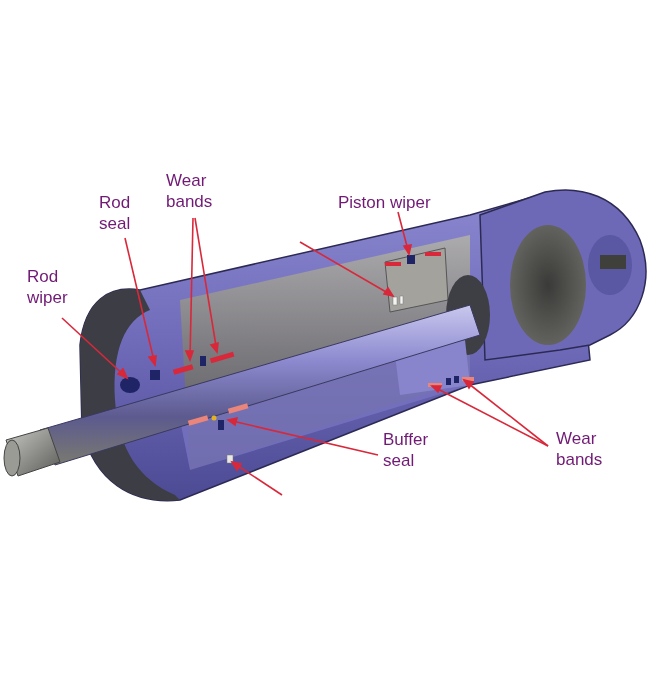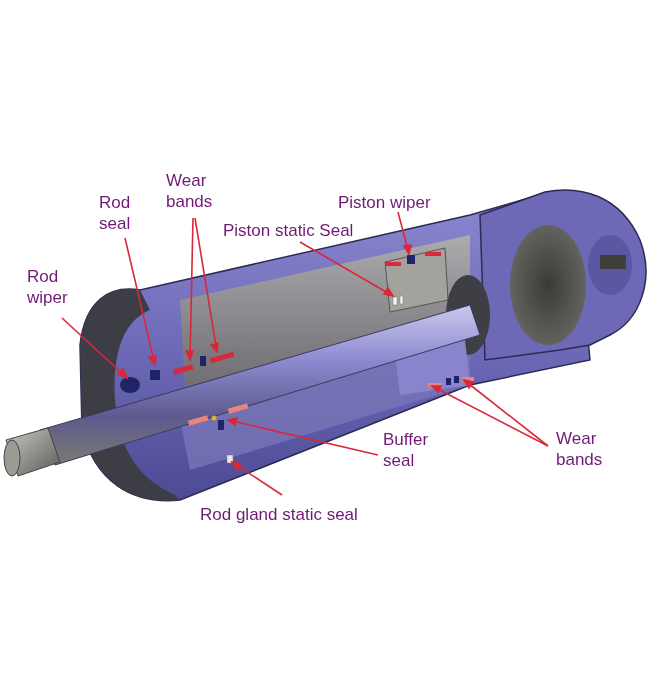--- a/index.html
+++ b/index.html
@@ -125,19 +125,17 @@
   </svg>
 
   
   <div class="label" style="left:27px; top:266px;">Rod
 wiper</div>
   <div class="label" style="left:99px; top:192px;">Rod
 seal</div>
   <div class="label" style="left:166px; top:170px;">Wear
 bands</div>
   <div class="label" style="left:338px; top:192px;">Piston wiper</div>
-  <div class="label" style="left:223px; top:220px;">Piston static Seal</div>
   <div class="label" style="left:383px; top:429px;">Buffer
 seal</div>
   <div class="label" style="left:556px; top:428px;">Wear
 bands</div>
-  <div class="label" style="left:200px; top:504px;">Rod gland static seal</div>
 </div>
 
 </body></html>

